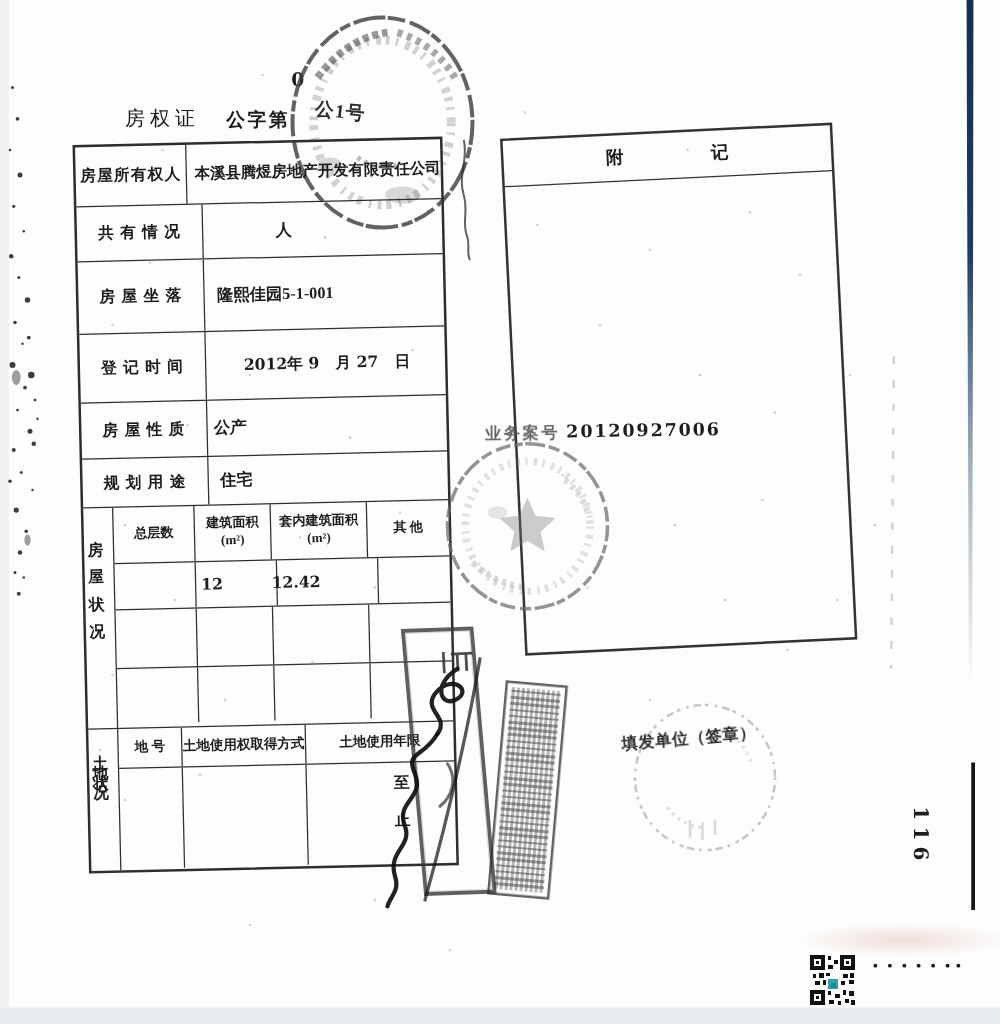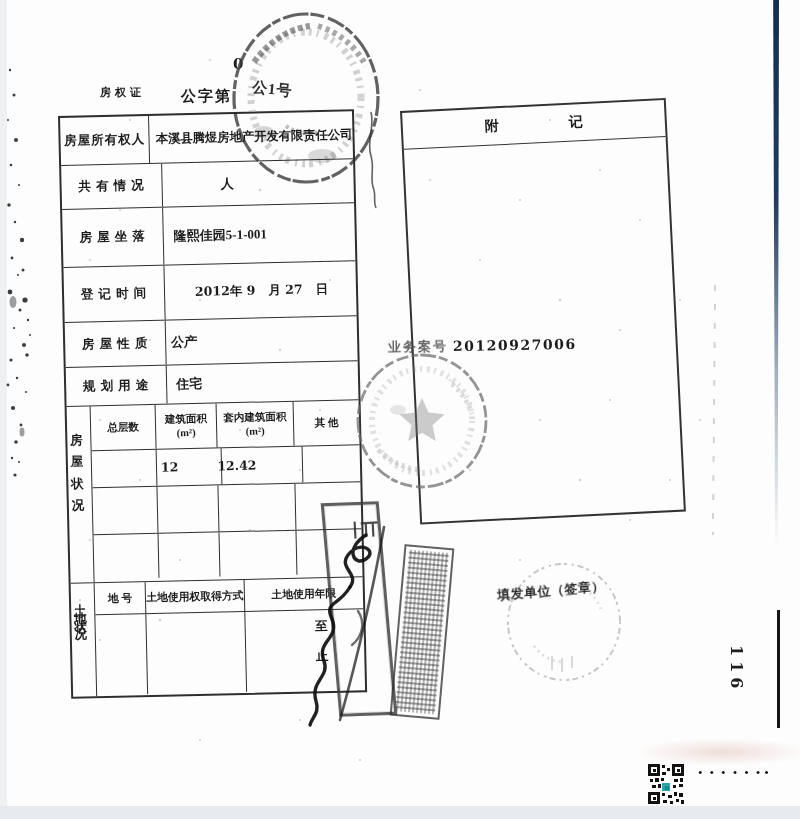--- a/index.html
+++ b/index.html
@@ -11,21 +11,21 @@
   .bottom-strip{left:0;top:806px;width:800px;height:13px;background:#e8ebee;}
   .pink-smudge{left:635px;top:738px;width:175px;height:28px;
      background:radial-gradient(ellipse at center, rgba(205,140,125,.28), transparent 70%);}
   .navy-edge{left:770px;top:-2px;width:9px;height:575px;
      background:linear-gradient(180deg,#14304e 0%,#1e3c5e 35%,rgba(86,112,140,.55) 65%,transparent 96%);
      clip-path:polygon(35% 0,100% 0,85% 100%,58% 100%);}
   .black-edge{left:777px;top:610px;width:2.5px;height:118px;background:#161616;}
   .crease{left:713px;top:285px;width:2px;height:250px;opacity:.38;transform:rotate(.5deg);
      background:repeating-linear-gradient(180deg,#8d8d8d 0 6px,transparent 6px 19px);}
   
-  .cert-title{left:100px;top:85px;font-size:11px;font-weight:700;letter-spacing:4px;}
+  .cert-title{left:100px;top:85px;font-size:16px;font-weight:400;letter-spacing:4px;}
   .cert-series{left:181px;top:87px;font-size:15px;font-weight:700;letter-spacing:2px;}
   .hand-zero{left:233px;top:55px;font-size:15px;font-weight:700;font-family:"DejaVu Serif",serif;}
   .stamp-text{left:252px;top:80px;font-size:15px;font-weight:700;color:#2d2d2d;transform:rotate(6deg);letter-spacing:1px;}
   
   .main-table{left:58px;top:116px;width:292px;border:2px solid #2e2e2e;transform:rotate(-1.3deg);transform-origin:0 0;}
   .trow{display:flex;border-bottom:1.5px solid #2e2e2e;}
   .tlabel{width:96px;border-right:1.5px solid #2e2e2e;display:flex;align-items:center;justify-content:center;
      font-size:12.5px;font-weight:700;text-align:center;padding:2px;letter-spacing:1px;}
   .tvalue{flex:1;display:flex;align-items:center;font-size:13px;font-weight:700;white-space:pre;overflow:visible;}
   .h47{height:47px}.h43{height:43px}.h57{height:57px}.h54{height:54px}.h44{height:44px}.h38{height:38px}

